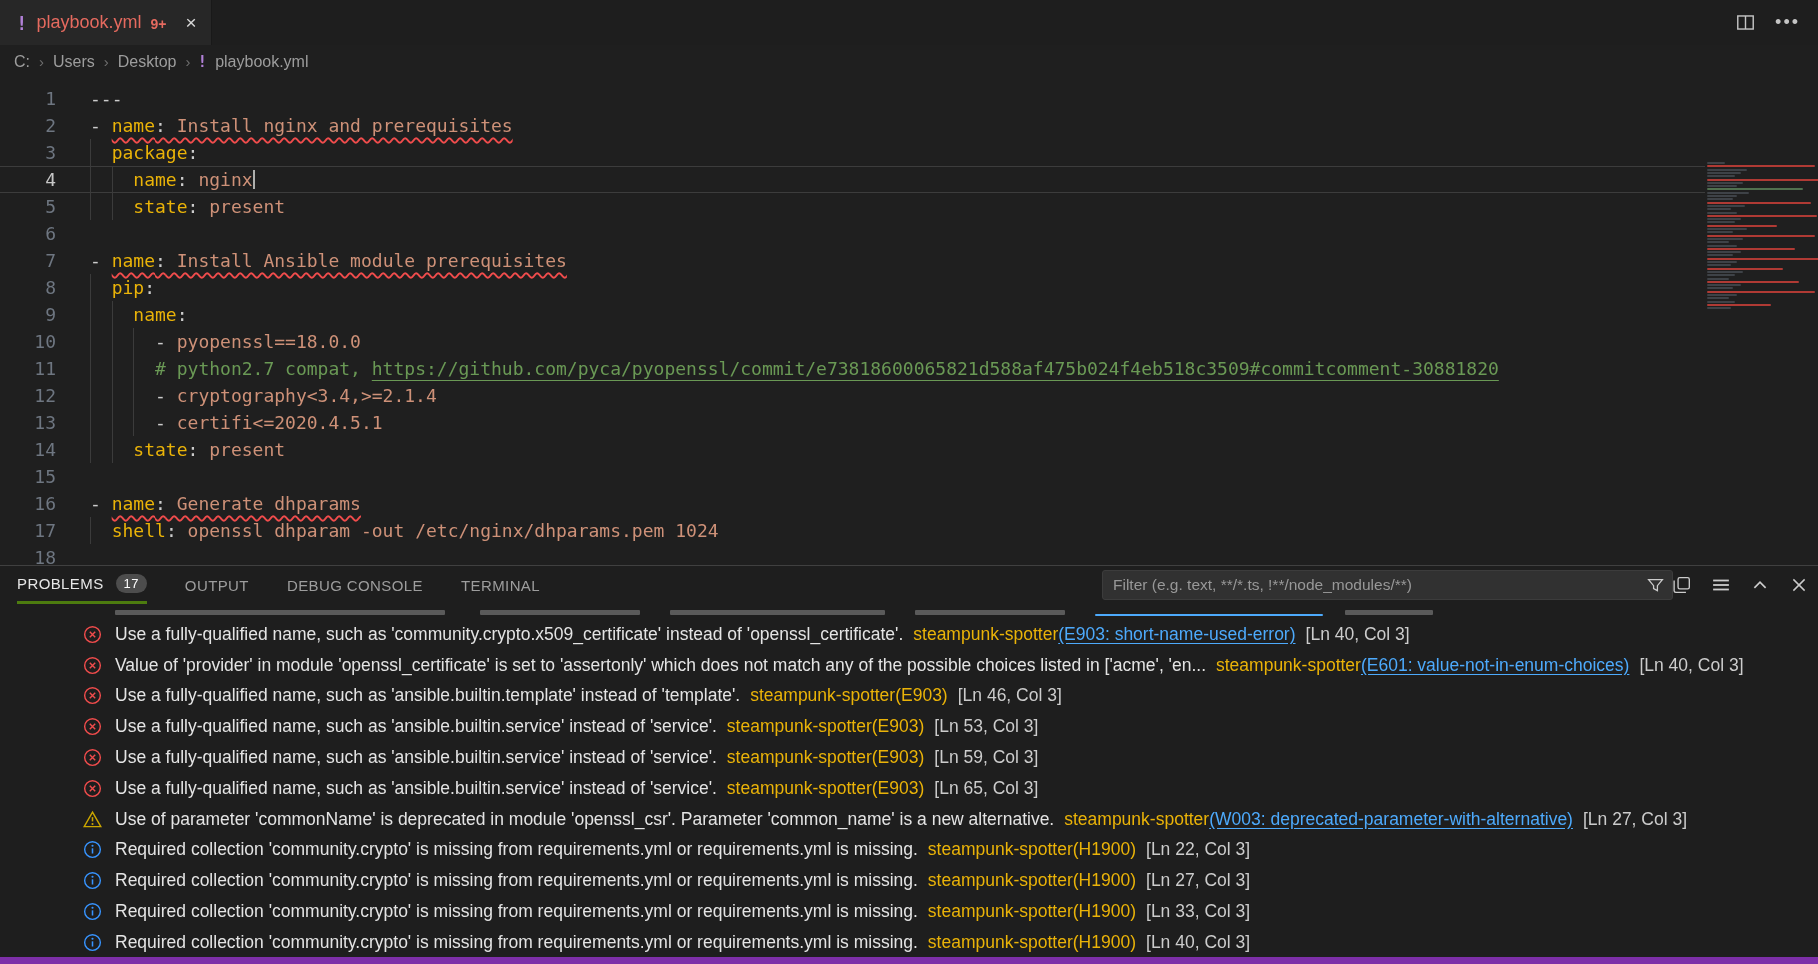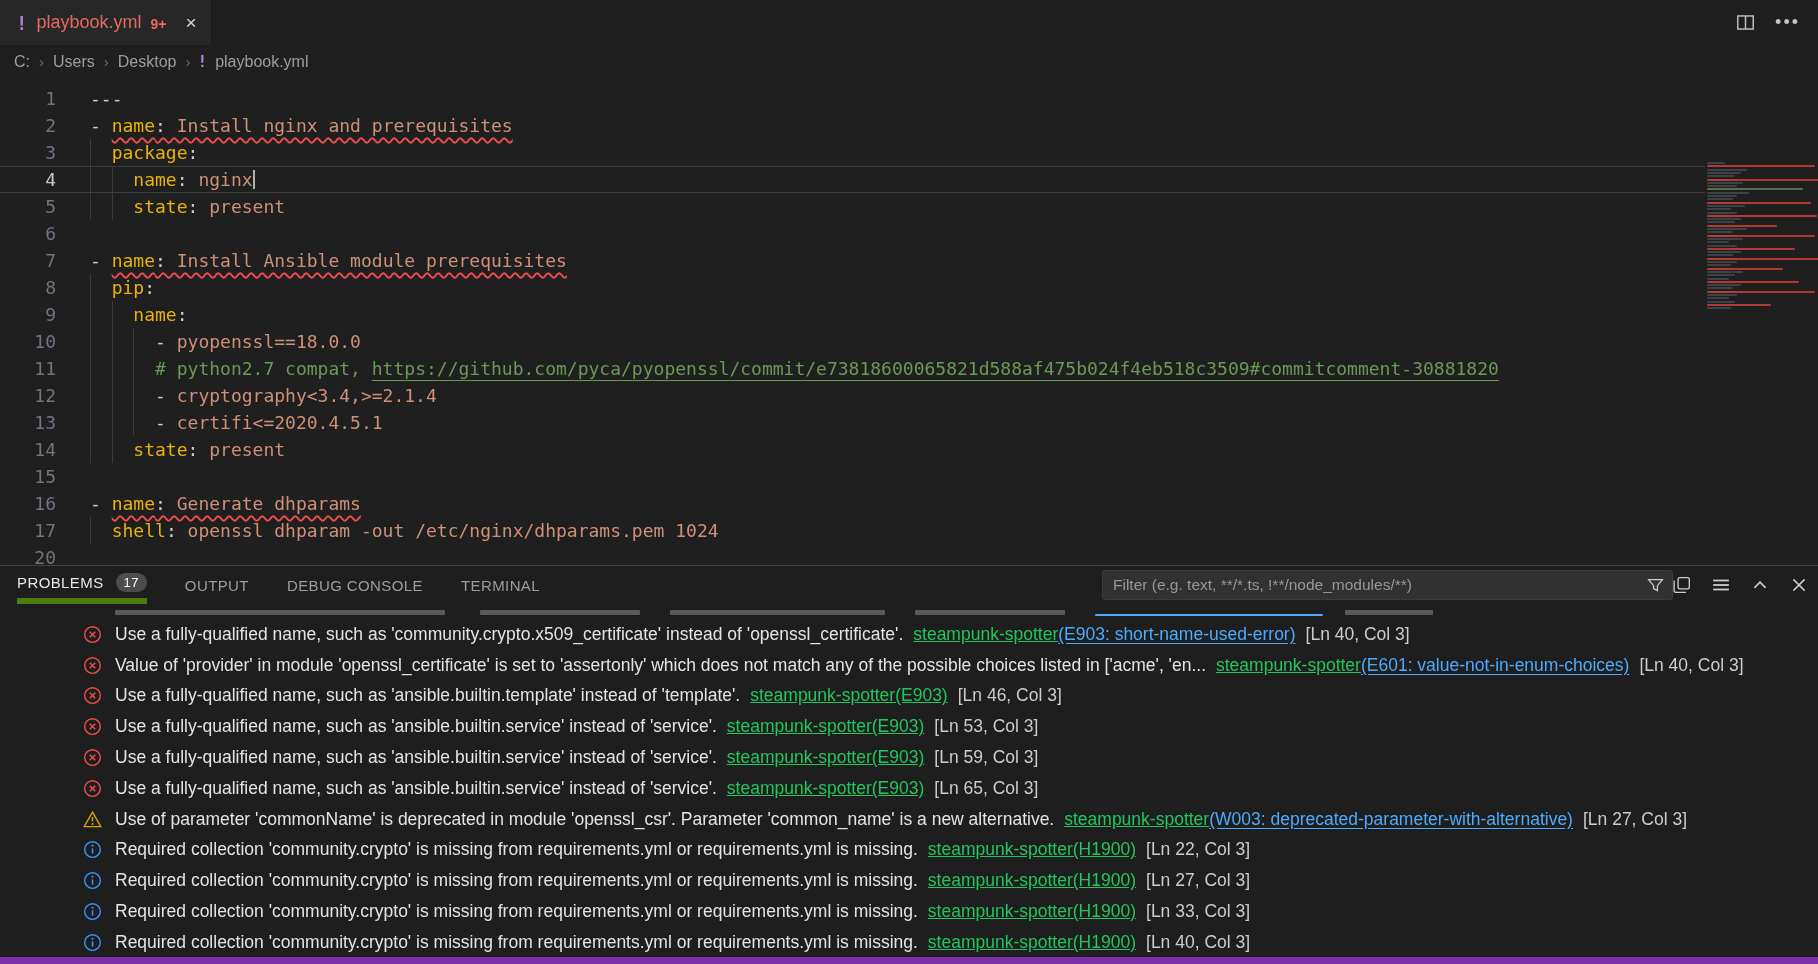--- a/index.html
+++ b/index.html
@@ -49,40 +49,40 @@
   .mrow { position:absolute; left:2px; height:2px; border-radius:1px; }
   .m-g { background:#3e4247; } .m-r { background:#b03a34; } .m-n { background:#51714f; }
 
   
   .panel { position:absolute; left:0; top:565px; width:1818px; height:392px; background:#1e1e1e;
            border-top:1px solid #404040; }
   .panel-header { position:relative; height:38px; display:flex; align-items:center; padding-left:17px; }
   .ptabs { display:flex; align-items:center; gap:38px; }
   .ptab { display:flex; align-items:center; gap:12px; color:#9d9d9d; font-size:15px; letter-spacing:.4px;
           height:38px; cursor:pointer; }
-  .ptab.active { color:#e7e7e7; border-bottom:6px solid #4d7c0f; }
+  .ptab.active { color:#e7e7e7; border-bottom:3px solid #4d7c0f; }
   .ptab-badge { background:#4d4d4d; color:#ffffff; font-size:13px; border-radius:11px; padding:2px 8px; }
   .filterbox { position:absolute; left:1102px; top:4px; width:571px; height:30px; background:#313131;
                border:1px solid #3c3c3c; border-radius:3px; display:flex; align-items:center; }
   .filterbox input { flex:1; background:transparent; border:none; outline:none; color:#cccccc;
                      font-size:15.5px; padding:0 10px; font-family:"Liberation Sans",sans-serif; }
   .filterbox input::placeholder { color:#989898; }
   .funnel { margin-right:8px; display:flex; cursor:pointer; }
   .panel-icons { position:absolute; right:10px; top:0; height:38px; display:flex; align-items:center; gap:21px; }
   .panel-icons span { display:flex; cursor:pointer; color:#cccccc; }
 
   .plist { position:relative; height:354px; overflow:hidden; }
   .partial-row { position:relative; height:15px; overflow:hidden; }
   .frag { position:absolute; bottom:4px; height:5px; background:#5a5a5a; border-radius:1px; }
   .frag.blue { background:#4daafc; height:2px; bottom:3px; }
   .prow { display:flex; align-items:center; height:30.8px; padding-left:83px; white-space:nowrap;
           cursor:pointer; font-size:17.5px; }
   .picon { width:19px; height:19px; margin-right:13px; flex:none; display:flex; }
   .pmsg { color:#e4e4e4; }
-  .psrc { color:#22c55e; margin-left:10px;text-decoration:underline; }
+  .psrc { color:#eab308; margin-left:10px; }
   .plink { color:#4daafc; text-decoration:underline; text-underline-offset:3px; cursor:pointer; }
   .ploc { color:#cccccc; margin-left:10px; }
 
   .statusbar { position:absolute; left:0; bottom:0; width:100%; height:7px; background:#7d2fa8; }
 </style>
 </head>
 <body>
 
 <div id="app">
 
@@ -124,21 +124,21 @@
         <div class="lnum" style="top: 196px;">8</div>
         <div class="lnum" style="top: 223px;">9</div>
         <div class="lnum" style="top: 250px; text-align: right;">10</div>
         <div class="lnum" style="top: 277px;">11</div>
         <div class="lnum" style="top: 304px;">12</div>
         <div class="lnum" style="top: 331px;">13</div>
         <div class="lnum" style="top: 358px;">14</div>
         <div class="lnum" style="top: 385px;">15</div>
         <div class="lnum" style="top: 412px;">16</div>
         <div class="lnum" style="top: 439px;">17</div>
-        <div class="lnum" style="top: 466px;">20</div>
+        <div class="lnum" style="top: 466px;">18</div>
       </div>
     <div id="code">
         <div class="cline" style="top: 7px;"><span class="tk-p">---</span></div>
         <div class="cline" style="top: 34px;"><span class="tk-p">- </span><span class="tk-k sq">name</span><span class="tk-p sq">:</span><span class="tk-v sq"> Install nginx and prerequisites</span></div>
         <div class="cline" style="top: 61px;"><span class="guide" style="left: calc(0ch + 90px);"></span><span class="tk-p">  </span><span class="tk-k">package</span><span class="tk-p">:</span></div>
         <div class="cline cur" style="top: 88px;"><span class="guide" style="left: calc(0ch + 90px);"></span><span class="guide" style="left: calc(2ch + 90px);"></span><span class="tk-p">    </span><span class="tk-k">name</span><span class="tk-p">:</span><span class="tk-v"> nginx</span><span class="cursor" style="left: calc(15ch + 90px);"></span></div>
         <div class="cline" style="top: 115px;"><span class="guide" style="left: calc(0ch + 90px);"></span><span class="guide" style="left: calc(2ch + 90px);"></span><span class="tk-p">    </span><span class="tk-k">state</span><span class="tk-p">:</span><span class="tk-v"> present</span></div>
         <div class="cline" style="top: 142px;"></div>
         <div class="cline" style="top: 169px;"><span class="tk-p">- </span><span class="tk-k sq">name</span><span class="tk-p sq">:</span><span class="tk-v sq"> Install Ansible module prerequisites</span></div>
         <div class="cline" style="top: 196px;"><span class="guide" style="left: calc(0ch + 90px);"></span><span class="tk-p">  </span><span class="tk-k">pip</span><span class="tk-p">:</span></div>

